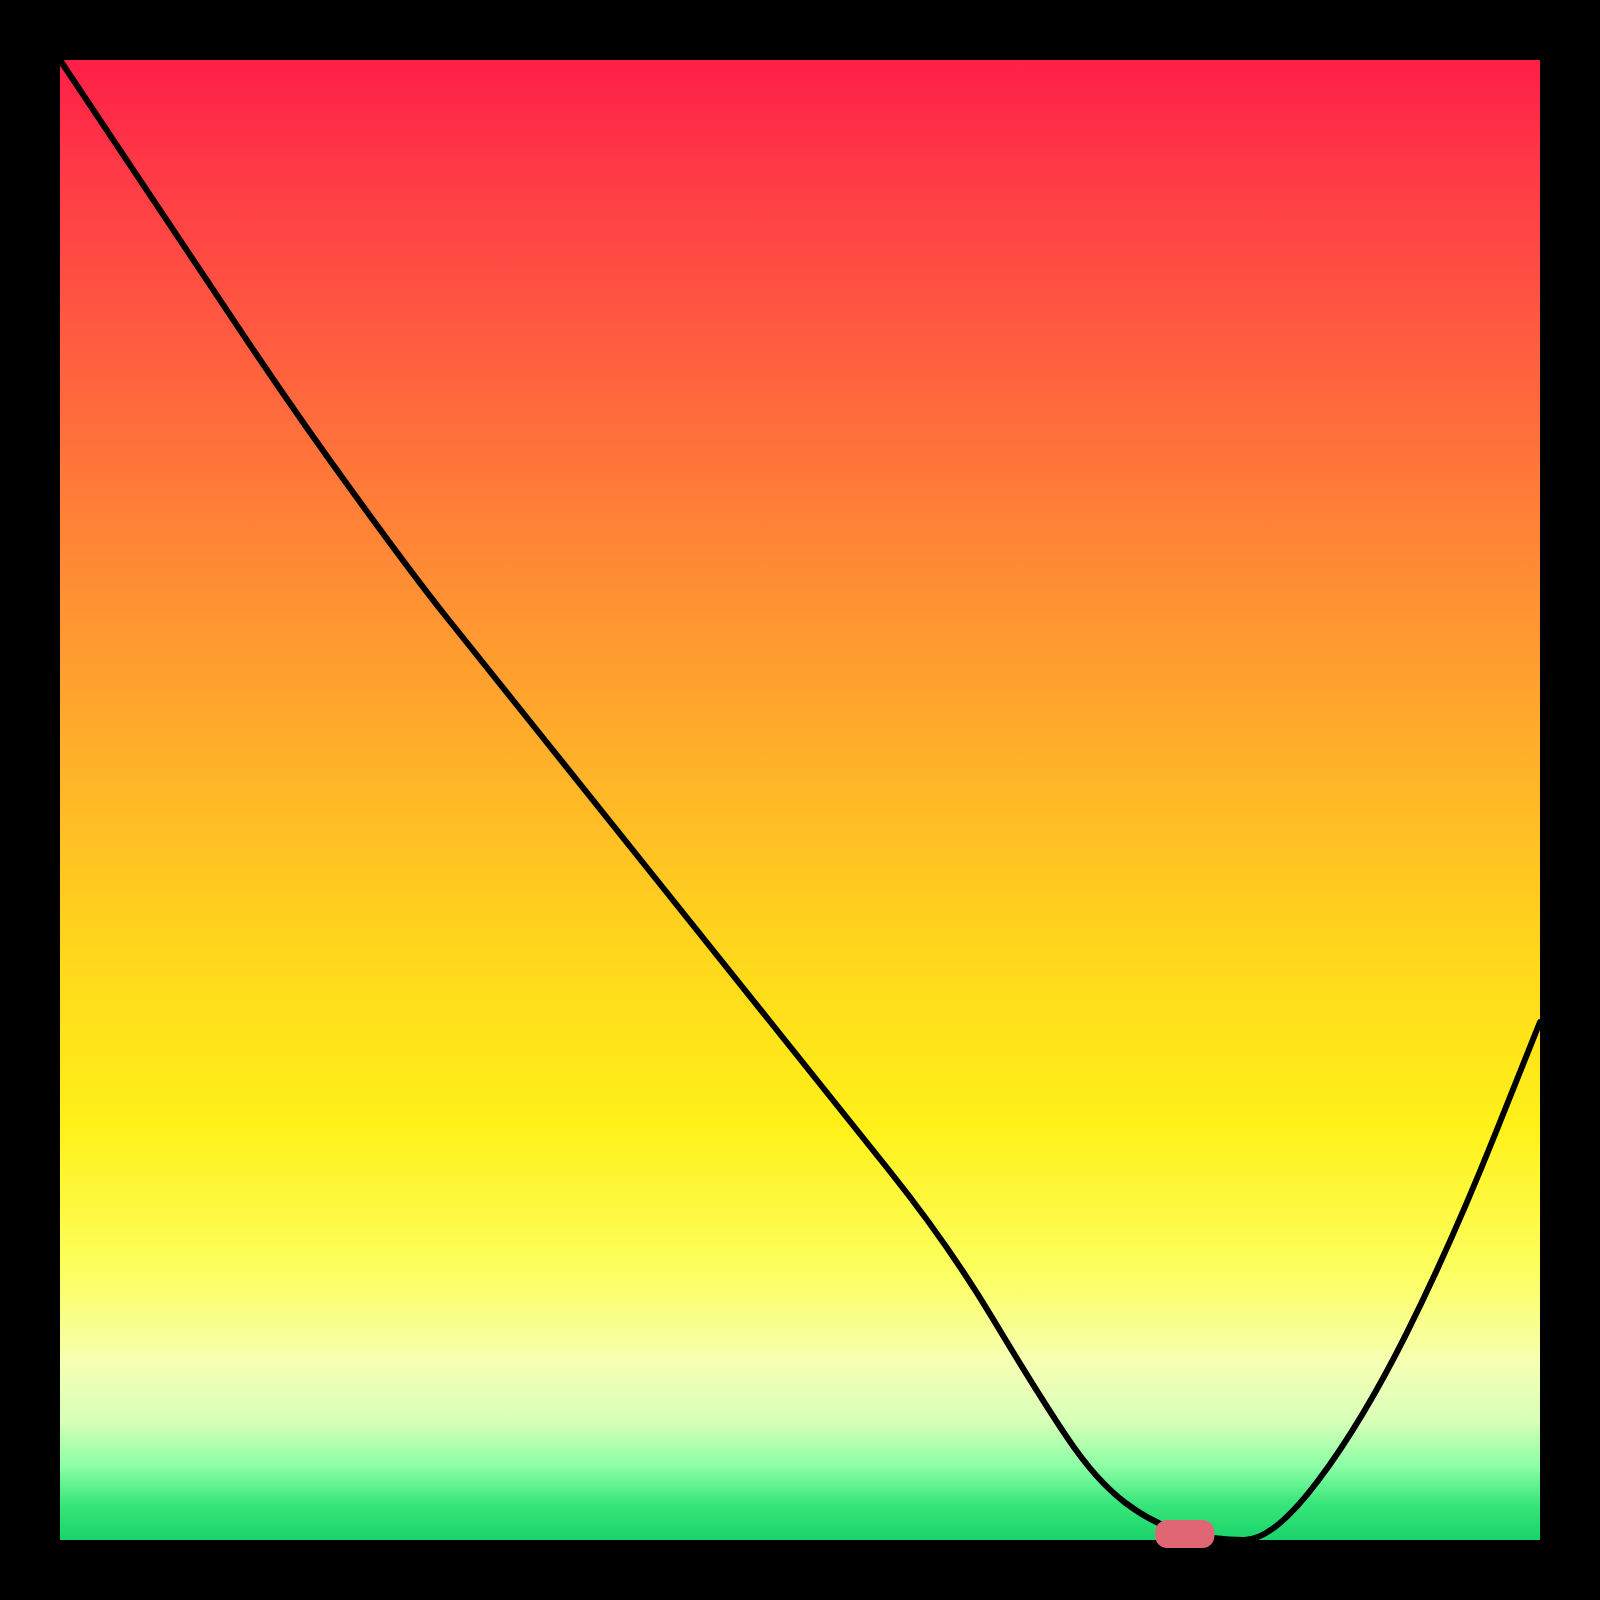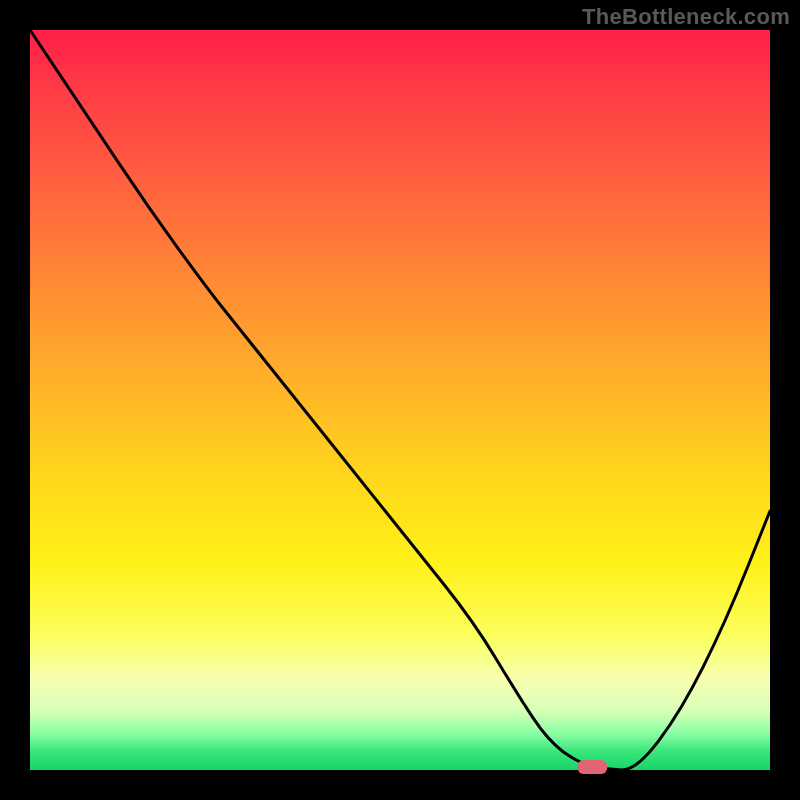--- a/index.html
+++ b/index.html
@@ -62,21 +62,20 @@
   .marker {
     fill: #e06673;
     stroke: none;
   }
 </style>
 </head>
 <body>
 
 <div class="frame">
 
-  <div class="watermark">TheBottleneck.com</div>
 
   <div class="plot-area">
     <svg class="curve" viewBox="0 0 740 740" preserveAspectRatio="none">
       <path d="M 0.0 0.0 Q 0.0 0.0 29.6 44.4 Q 59.2 88.8 88.8 133.2 Q 118.4 177.6 148.0 218.3 Q 177.6 259.0 192.4 277.5 Q 207.2 296.0 236.8 333.0 Q 266.4 370.0 296.0 407.0 Q 325.6 444.0 355.2 481.0 Q 384.8 518.0 414.4 555.0 Q 444.0 592.0 466.2 629.0 Q 488.4 666.0 503.2 688.2 Q 518.0 710.4 532.8 721.5 Q 547.6 732.6 562.4 736.3 Q 577.2 740.0 592.0 740.0 Q 606.8 740.0 629.0 710.4 Q 651.2 680.8 673.4 636.4 Q 695.6 592.0 717.8 536.5 T 740.0 481.0" fill="none" stroke="#000" stroke-width="3" stroke-linejoin="round" stroke-linecap="round"></path>
       <rect class="marker" x="547.6" y="730.0" width="29.6" height="14.0" rx="6" ry="6"></rect>
     </svg>
   </div>
 
 </div>
 

